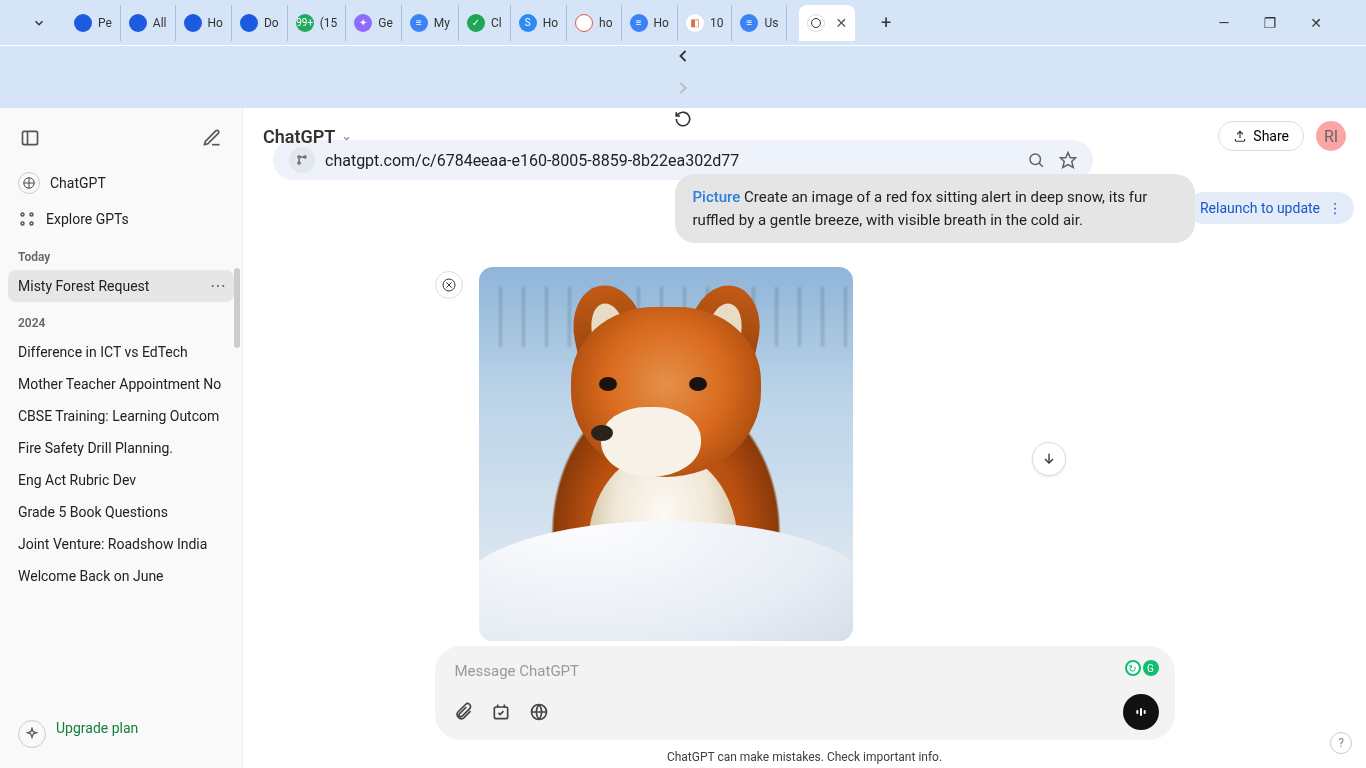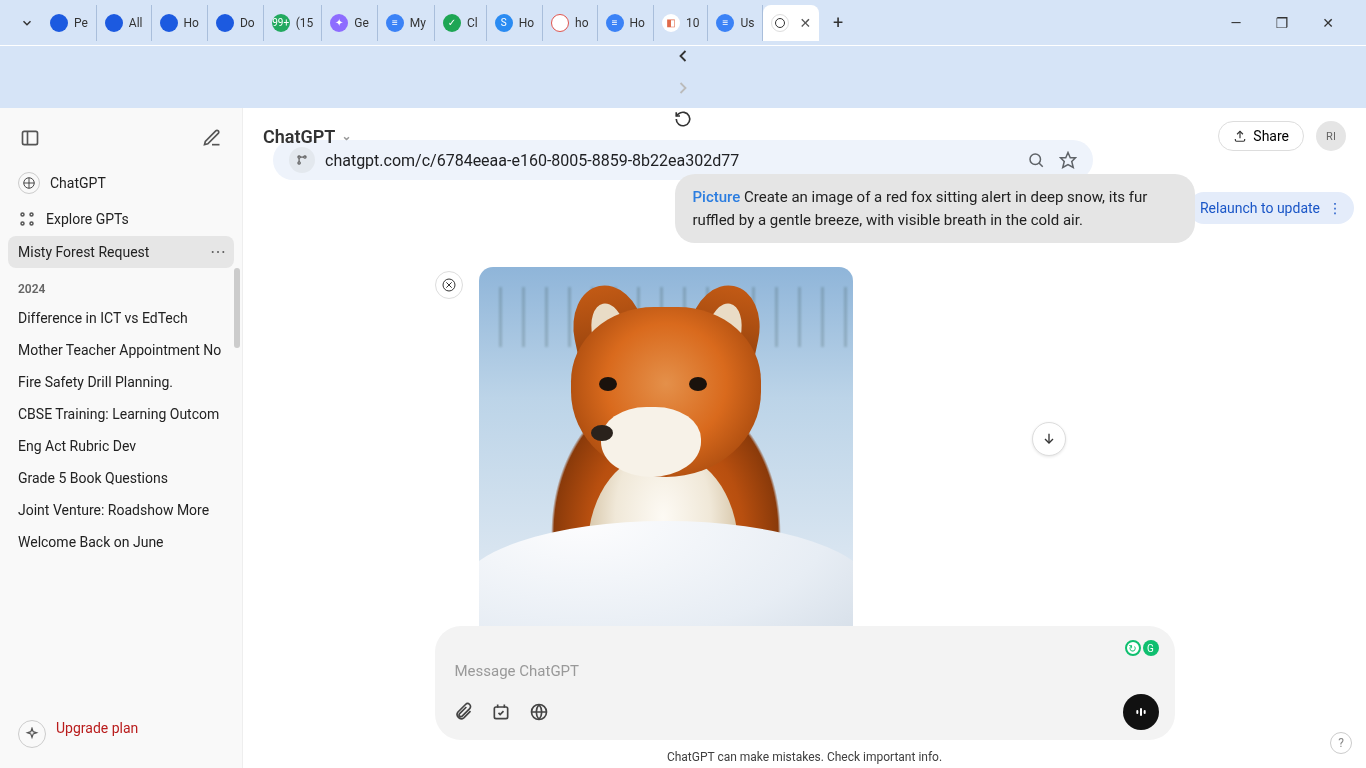--- a/index.html
+++ b/index.html
@@ -1,20 +1,20 @@
 <!DOCTYPE html>
 <html><head>
 <meta charset="utf-8">
 <style>
 * { margin: 0; padding: 0; box-sizing: border-box; font-family: -apple-system, BlinkMacSystemFont, "Segoe UI", Roboto, sans-serif; }
 html, body { width: 1366px; height: 768px; overflow: hidden; background: #fff; }
 
 
 .browser-chrome { background: #d6e4f7; height: 108px; display: flex; flex-direction: column; }
-.tab-strip { height: 45px; display: flex; align-items: center; padding: 0 12px; gap: 0; }
+.tab-strip { height: 45px; display: flex; align-items: center; padding: 0 24px; gap: 12px; }
 .tab-dropdown { width: 30px; height: 30px; display:flex; align-items:center; justify-content:center; cursor:pointer; }
 .tab { display: flex; align-items: center; gap: 6px; padding: 0 8px; height: 36px; border-radius: 8px 8px 0 0; font-size: 12px; color: #333; max-width: 75px; cursor:pointer; }
 .tab.sep { border-right: 1px solid #a9bedb; border-radius:0; }
 .tab.active { background: #fff; max-width: 80px; }
 .tab .favicon { width: 18px; height: 18px; border-radius: 50%; flex-shrink: 0; display:flex; align-items:center; justify-content:center; font-size:10px; color:#fff; }
 .tab .tab-label { white-space: nowrap; overflow: hidden; text-overflow: clip; }
 .tab .tab-close { margin-left: 4px; font-size: 14px; color:#555; }
 .new-tab { width: 30px; height:30px; display:flex; align-items:center; justify-content:center; font-size:18px; color:#333; cursor:pointer; margin-left:4px; }
 .window-controls { margin-left:auto; display:flex; gap:18px; padding-right:12px; }
 .window-controls span { width:28px; text-align:center; font-size:14px; color:#333; cursor:pointer; }
@@ -38,30 +38,30 @@
 .sidebar-top { display:flex; justify-content:space-between; padding:4px 6px 10px; }
 .icon-btn { width:32px; height:32px; display:flex; align-items:center; justify-content:center; color:#555; cursor:pointer; border-radius:6px; }
 .sb-item { display:flex; align-items:center; gap:10px; padding:8px 10px; border-radius:8px; font-size:14px; color:#222; cursor:pointer; }
 .sb-section { font-size:12px; color:#666; font-weight:600; padding:14px 10px 6px; }
 .conv-item { padding:8px 10px; border-radius:8px; font-size:14px; color:#222; cursor:pointer; white-space:nowrap; overflow:hidden; text-overflow:ellipsis; position:relative; }
 .conv-item.active { background:#e6e6e6; padding-right:30px; }
 .conv-item.active::after { content:"⋯"; position:absolute; right:8px; top:6px; color:#666; font-size:16px; }
 .conv-list { overflow:hidden; }
 .upgrade { margin-top:auto; display:flex; gap:10px; padding:10px; align-items:flex-start; cursor:pointer; }
 .upgrade .circ { width:28px; height:28px; border:1px solid #ccc; border-radius:50%; display:flex; align-items:center; justify-content:center; flex-shrink:0; }
-.upgrade .t1 { font-size:14px; color:#b91c1c;text-align:center; }
+.upgrade .t1 { font-size:14px; color:#15803d;text-align:center; }
 .upgrade .t2 { font-size:12px; color:#999; }
 .sb-scrollbar { position:absolute; top:160px; right:2px; width:6px; height:80px; background:#ccc; border-radius:3px; }
 
 .main { flex:1; display:flex; flex-direction:column; position:relative; }
 .main-header { height:56px; display:flex; align-items:center; padding:0 20px; }
 .model-name { font-size:18px; font-weight:600; color:#333; display:flex; align-items:center; gap:6px; cursor:pointer; }
 .model-name .chev { color:#999; font-size:12px; }
 .share-btn { margin-left:auto; border:1px solid #ddd; border-radius:20px; padding:6px 14px; font-size:14px; display:flex; align-items:center; gap:6px; cursor:pointer; background:#fff; }
-.avatar-sm { width:30px; height:30px; border-radius:50%; background:#e5e5e5; color:#666; font-size:11px; display:flex; align-items:center; justify-content:center; margin-left:12px; cursor:pointer;text-align:right; }
+.avatar-sm { width:30px; height:30px; border-radius:50%; background:#fca5a5; color:#666; font-size:16px; display:flex; align-items:center; justify-content:center; margin-left:12px; cursor:pointer;text-align:right; }
 
 .chat-area { flex:1; overflow:hidden; position:relative; padding:10px 0; }
 .chat-inner { max-width:780px; margin:0 auto; padding:0 20px; }
 .user-msg { background:#e5e5e5; border-radius:20px; padding:12px 18px; margin-left:auto; max-width:520px; font-size:15px; line-height:1.5; color:#222; margin-bottom:24px; margin-right: -20px;}
 .user-msg .cmd { color:#2b7de0; font-weight:500; }
 .asst-row { display:flex; gap:16px; align-items:flex-start; }
 .asst-avatar { width:28px; height:28px; border:1px solid #ddd; border-radius:50%; display:flex; align-items:center; justify-content:center; flex-shrink:0; margin-top:4px; }
 .gen-image { width:374px; height:374px; border-radius:14px; background: linear-gradient(180deg,#8fb5d9 0%, #bcd4e8 35%, #e8eef5 100%); position:relative; overflow:hidden; }
 
 .fox-body { position:absolute; left:50%; bottom:0; transform:translateX(-50%); width:260px; height:270px; background: radial-gradient(ellipse 140px 180px at 50% 60%, #d9661a 0%, #b84f0f 55%, #8a3a0a 80%, transparent 82%); border-radius:50% 50% 40% 40%; }
@@ -75,21 +75,21 @@
 .fox-ear.l { left:95px; transform:rotate(-12deg); }
 .fox-ear.r { left:210px; transform:rotate(12deg); }
 .fox-ear::after { content:""; position:absolute; left:18px; top:18px; width:34px; height:60px; background:#e9dcc6; border-radius:50%; }
 .snow-fore { position:absolute; bottom:-20px; left:-20px; right:-20px; height:140px; background:radial-gradient(ellipse at 30% 0%, #fdfdfe 0%, #e7edf4 60%, #cfd9e4 100%); border-radius:50% 50% 0 0; }
 .trees { position:absolute; top:20px; left:0; right:0; height:60px; background: repeating-linear-gradient(90deg, transparent 0 20px, rgba(20,45,30,0.35) 20px 23px); filter:blur(1px); opacity:0.5; }
 
 .scroll-down { position:absolute; right:300px; bottom:170px; width:34px; height:34px; border-radius:50%; background:#fff; border:1px solid #ddd; display:flex; align-items:center; justify-content:center; cursor:pointer; box-shadow:0 1px 3px rgba(0,0,0,0.1); }
 
 .composer-wrap { padding:0 20px 4px; }
 .composer { max-width:740px; margin:0 auto; background:#f3f3f3; border-radius:26px; padding:12px 16px 10px; position:relative; }
-.composer-input { width:100%; border:none; background:transparent; font-size:15px; color:#4c1d95; outline:none; padding:4px 60px 4px 4px;margin-top:20px; }
+.composer-input { width:100%; border:none; background:transparent; font-size:15px; color:#4c1d95; outline:none; padding:4px 60px 4px 4px; }
 .composer-input::placeholder { color:#999; }
 .composer-row { display:flex; align-items:center; gap:14px; margin-top:10px; }
 .comp-icon { width:24px; height:24px; display:flex; align-items:center; justify-content:center; color:#444; cursor:pointer; }
 .send-btn { margin-left:auto; width:36px; height:36px; border-radius:50%; background:#111; color:#fff; display:flex; align-items:center; justify-content:center; cursor:pointer; }
 .grammarly-badge { position:absolute; top:14px; right:16px; display:flex; gap:2px; }
 .gl-dot { width:16px; height:16px; border-radius:50%; background:#0fbf6f; display:flex; align-items:center; justify-content:center; color:#fff; font-size:10px; }
 .gl-dot.outline { background:#fff; border:2px solid #0fbf6f; color:#0fbf6f; }
 
 .footer-note { text-align:center; font-size:12px; color:#404040; padding:6px 0 4px; }
 .help-float { position:absolute; right:14px; bottom:14px; width:22px; height:22px; border:1px solid #ccc; border-radius:50%; font-size:12px; color:#888; display:flex; align-items:center; justify-content:center; cursor:pointer; }
@@ -267,29 +267,30 @@
             <circle cx="6" cy="6" r="2"></circle>
             <circle cx="18" cy="6" r="2"></circle>
             <circle cx="6" cy="18" r="2"></circle>
             <circle cx="18" cy="18" r="2"></circle>
           </svg>
       </span>
       <span>Explore GPTs</span>
     </div>
 
     <div id="conv-sections" class="conv-list">
+        <div class="sb-section">Today</div>
         <div class="conv-item active">Misty Forest Request</div>
         <div class="sb-section">2024</div>
         <div class="conv-item">Difference in ICT vs EdTech</div>
         <div class="conv-item">Mother Teacher Appointment No</div>
+        <div class="conv-item">CBSE Training: Learning Outcom</div>
         <div class="conv-item">Fire Safety Drill Planning.</div>
-        <div class="conv-item">CBSE Training: Learning Outcom</div>
         <div class="conv-item">Eng Act Rubric Dev</div>
         <div class="conv-item">Grade 5 Book Questions</div>
-        <div class="conv-item">Joint Venture: Roadshow More</div>
+        <div class="conv-item">Joint Venture: Roadshow India</div>
         <div class="conv-item">Welcome Back on June</div>
       </div>
 
     <div class="sb-scrollbar"></div>
 
     <div class="upgrade">
       <div class="circ">
         <svg width="14" height="14" viewBox="0 0 24 24" fill="none" stroke="#555" stroke-width="2">
             <path d="M12 2l2 6 6 2-6 2-2 6-2-6-6-2 6-2 2-6z"></path>
           </svg>

